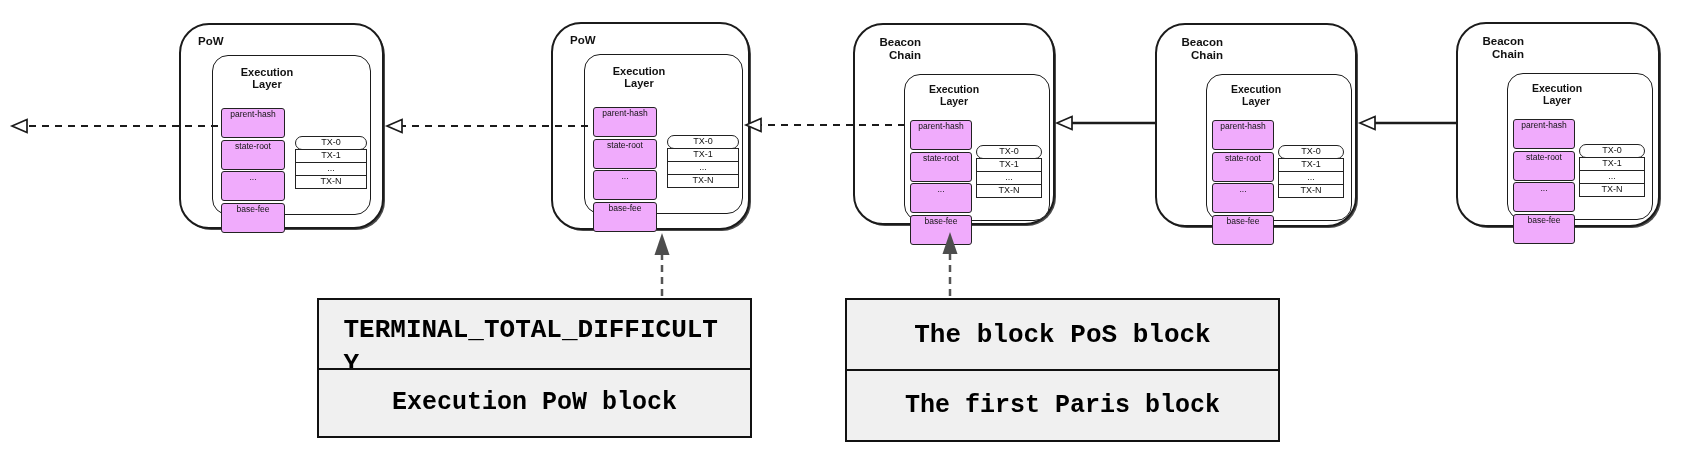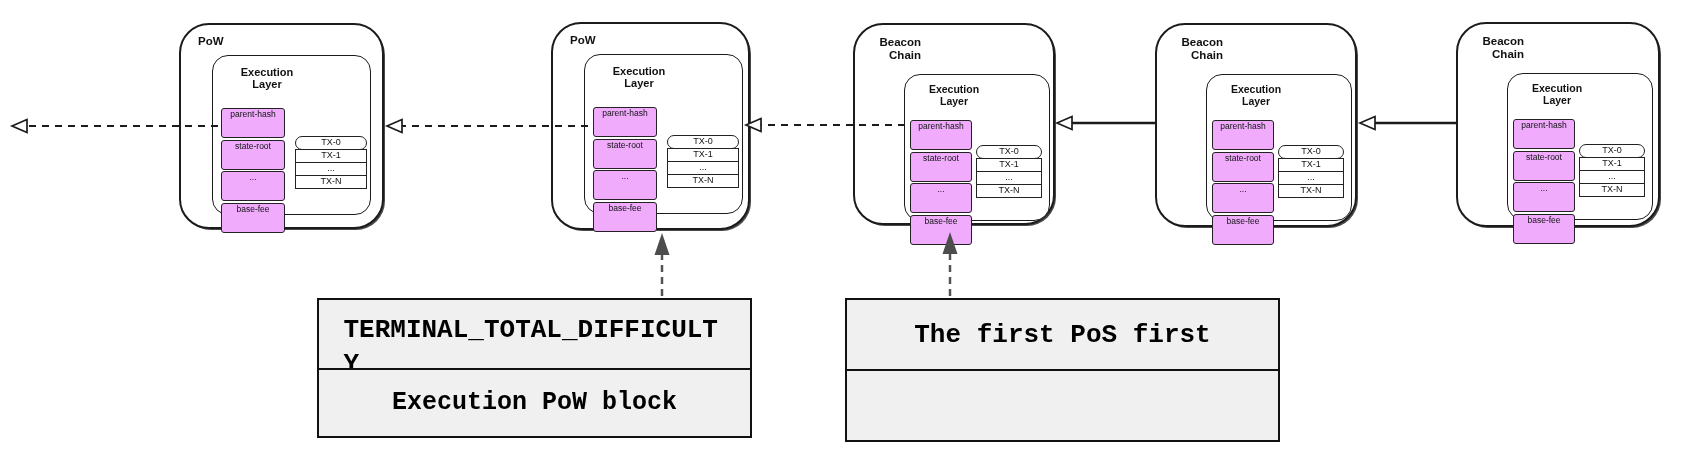--- a/index.html
+++ b/index.html
@@ -181,21 +181,22 @@
   </div>
 
   <div class="label-box" id="label-terminal">
     <div class="label-row1">
       <div class="wrap-text">TERMINAL_TOTAL_DIFFICULTY</div>
     </div>
     <div class="label-row2">Execution PoW block</div>
   </div>
 
   <div class="label-box" id="label-paris">
-    <div class="label-row1">The first PoS first</div>
+    <div class="label-row1">The block PoS block</div>
+    <div class="label-row2">The first Paris block</div>
   </div>
 
   <svg class="arrow-layer" viewBox="0 0 1691 457">
 
     <g>
       <line x1="218" y1="126" x2="27" y2="126" stroke="#1b1b1b" stroke-width="2" stroke-dasharray="7 6"></line>
       <polygon points="12,126 27,119.5 27,132.5" fill="#ffffff" stroke="#1b1b1b" stroke-width="1.7"></polygon>
     </g>
 
     <g>

